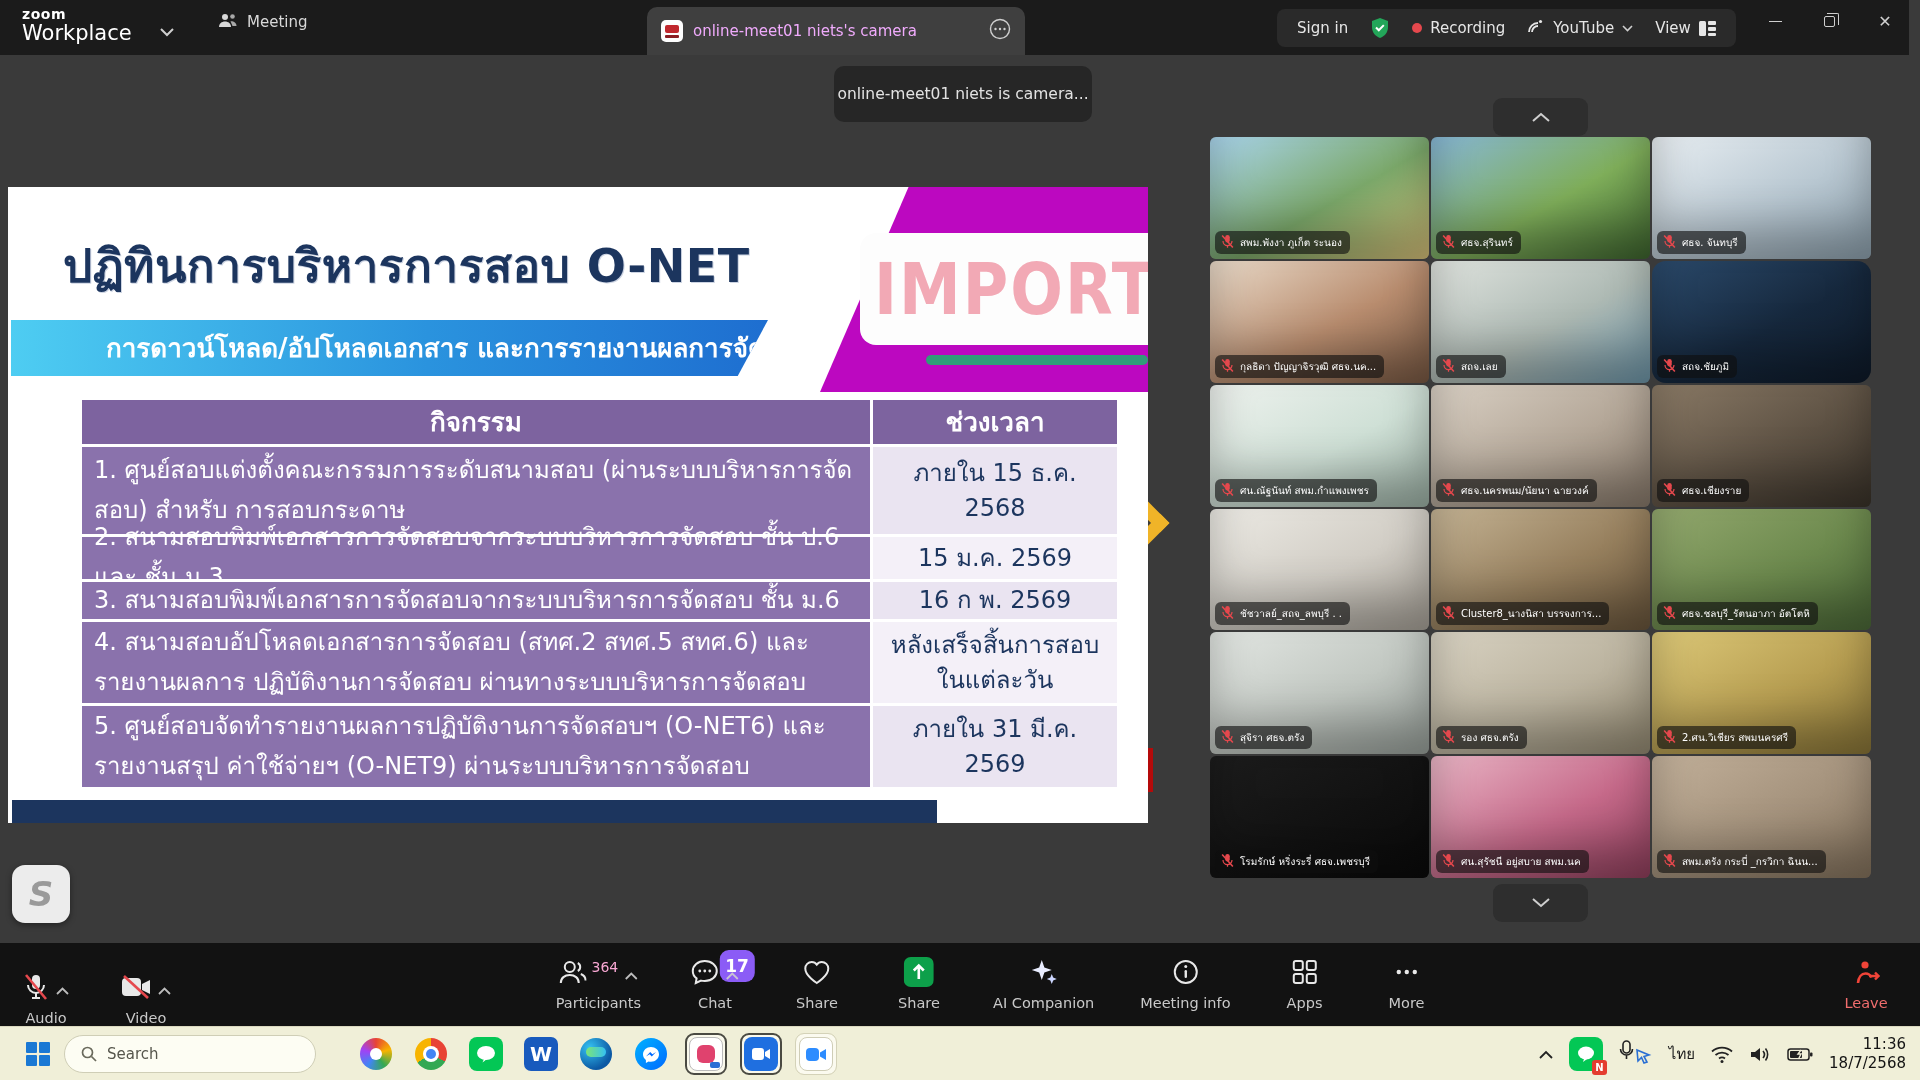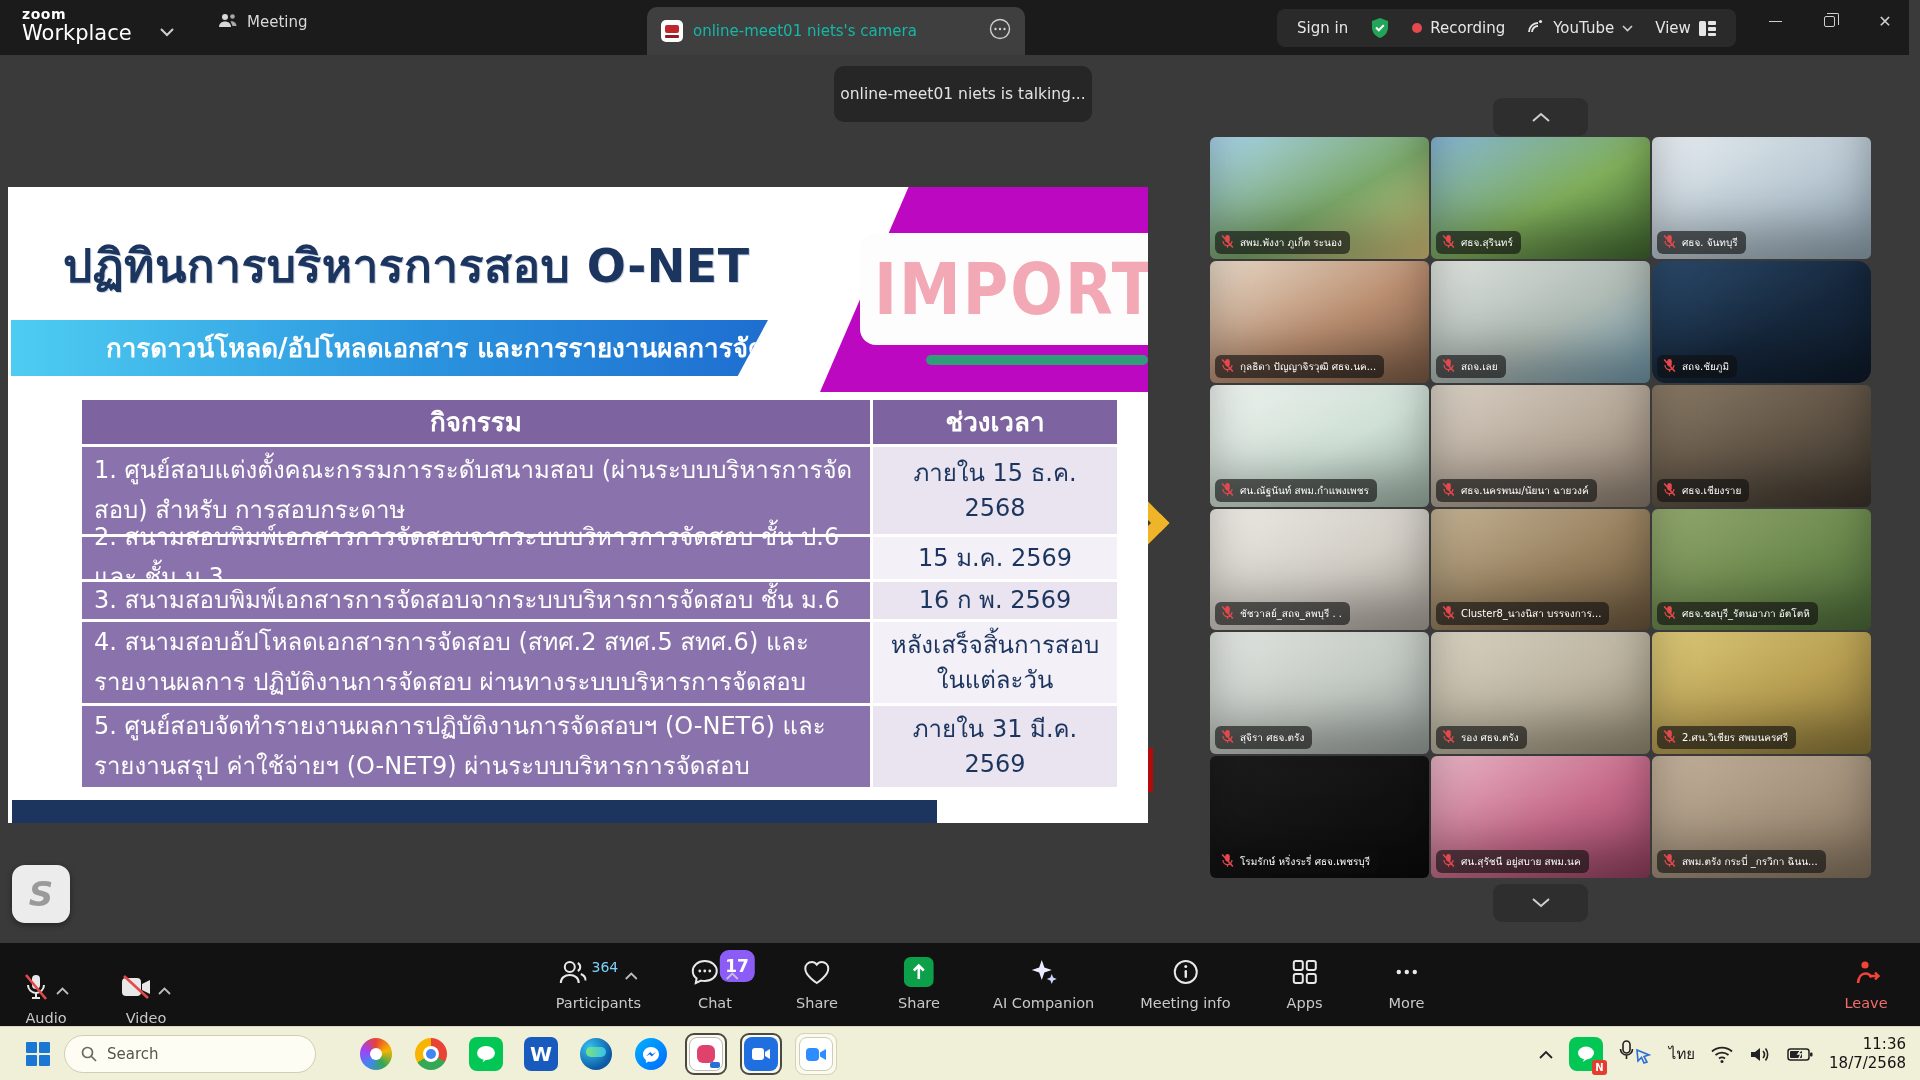--- a/index.html
+++ b/index.html
@@ -11,21 +11,21 @@
   #zoom-logo { position:absolute; left:22px; top:7px; color:#fff; line-height:1.05; cursor:default; }
   #zoom-logo .l1 { font-size:14px; font-weight:700; letter-spacing:.5px; }
   #zoom-logo .l2 { font-size:21px; font-weight:500; }
   #logo-chev { position:absolute; left:160px; top:22px; }
   #meeting-tab { position:absolute; left:218px; top:12px; display:flex; align-items:center; gap:9px; color:#d8d8d8; font-size:15px; }
   #camera-tab { position:absolute; left:647px; top:7px; width:378px; height:48px; background:#3f3f3f;
                 border-radius:10px 10px 0 0; display:flex; align-items:center; padding:0 14px; gap:10px; }
   #camera-tab .fav { width:22px; height:22px; border-radius:5px; background:#fdfdfd; position:relative; flex:none; }
   #camera-tab .fav::after { content:""; position:absolute; left:4px; top:5px; width:14px; height:8px; background:#c0272d; border-radius:2px; }
   #camera-tab .fav::before { content:""; position:absolute; left:4px; top:15px; width:14px; height:3px; background:#8a1d22; border-radius:1px; }
-  #camera-tab .title { color:#14b8a6; font-size:15px; white-space:nowrap; overflow:hidden; flex:1; }
+  #camera-tab .title { color:#f0abfc; font-size:15px; white-space:nowrap; overflow:hidden; flex:1; }
   #tb-right { position:absolute; left:1277px; top:9px; height:38px; background:#2a2a2a; border-radius:8px;
               display:flex; align-items:center; padding:0 20px; gap:22px; color:#e6e6e6; font-size:15px; }
   .tb-item { display:flex; align-items:center; gap:8px; white-space:nowrap; }
   .rec-dot { width:10px; height:10px; border-radius:50%; background:#e5484d; }
   .winbtn { position:absolute; top:0; width:46px; height:42px; display:flex; align-items:center; justify-content:center; color:#cfcfcf; }
   #btn-min { left:1752px; } #btn-max { left:1806px; } #btn-close { left:1862px; font-size:16px; }
   #btn-min i { display:block; width:13px; border-top:1.5px solid #cfcfcf; }
   #btn-max i { display:block; width:11px; height:11px; border:1.5px solid #cfcfcf; border-radius:2px; position:relative; }
   #btn-max i::after{ content:""; position:absolute; left:2px; top:-4px; width:11px; height:11px; border-top:1.5px solid #cfcfcf; border-right:1.5px solid #cfcfcf; border-radius:0 2px 0 0;}
 
@@ -81,21 +81,21 @@
 
   
   #toolbar { position:absolute; left:0; top:943px; width:1920px; height:83px; background:#121212; z-index:20; }
   .tb-group { position:absolute; top:0; height:83px; display:flex; align-items:center; }
   #tbg-left { left:18px; gap:44px;align-items:flex-end; }
   #tbg-center { left:50%; transform:translateX(-46%); gap:46px; }
   #tbg-right { right:26px; }
   .tool { display:flex; flex-direction:column; align-items:center; justify-content:center; gap:5px; min-width:56px; }
   .tool .iconrow { position:relative; height:32px; display:flex; align-items:center; }
   .tool .lbl { font-size:14.5px; color:#c9c9c9; white-space:nowrap; }
-  .tool .count { font-size:14px; color:#7dd3fc; margin-left:5px; align-self:flex-start; margin-top:1px; }
+  .tool .count { font-size:14px; color:#f9a8d4; margin-left:5px; align-self:flex-start; margin-top:1px; }
   .tool .badge { position:absolute; top:-8px; right:-16px; background:#8b5cf6; color:#fff; font-size:17px; font-weight:700;
                  border-radius:9px; padding:6px 6px; }
   .tool .caret { margin-left:7px; opacity:.9; }
   .lbl-red { color:#f16d6d !important; }
 
   
   #taskbar { position:absolute; left:0; top:1026px; width:1920px; height:54px; background:#f0efd8; border-top:1px solid #dbd9c0; z-index:30; }
   #win-btn { position:absolute; left:26px; top:15px; width:24px; height:24px; display:grid; grid-template-columns:11px 11px; grid-template-rows:11px 11px; gap:2px; }
   #win-btn i { background:#1a78d4; border-radius:1px; }
   #search-pill { position:absolute; left:64px; top:8px; width:252px; height:38px; background:#fdfdf3; border:1px solid #cfceb6;
@@ -185,21 +185,21 @@
   <div class="winbtn" id="btn-min">
       <i></i>
     </div>
   <div class="winbtn" id="btn-max">
       <i></i>
     </div>
   <div class="winbtn" id="btn-close">✕</div>
 </div>
 
 <div id="toast">
-  <span>online-meet01 niets is talking...</span>
+  <span>online-meet01 niets is camera...</span>
 </div>
 
 <div id="slide">
   <div id="slide-title">ปฏิทินการบริหารการสอบ O-NET</div>
   <div id="ribbon"></div>
   <div id="ribbon-band">
     <span id="important-text">IMPORTANT</span>
   </div>
   <div id="ribbon-line"></div>
   <div id="banner">การดาวน์โหลด/อัปโหลดเอกสาร และการรายงานผลการจัดสอบ</div>

